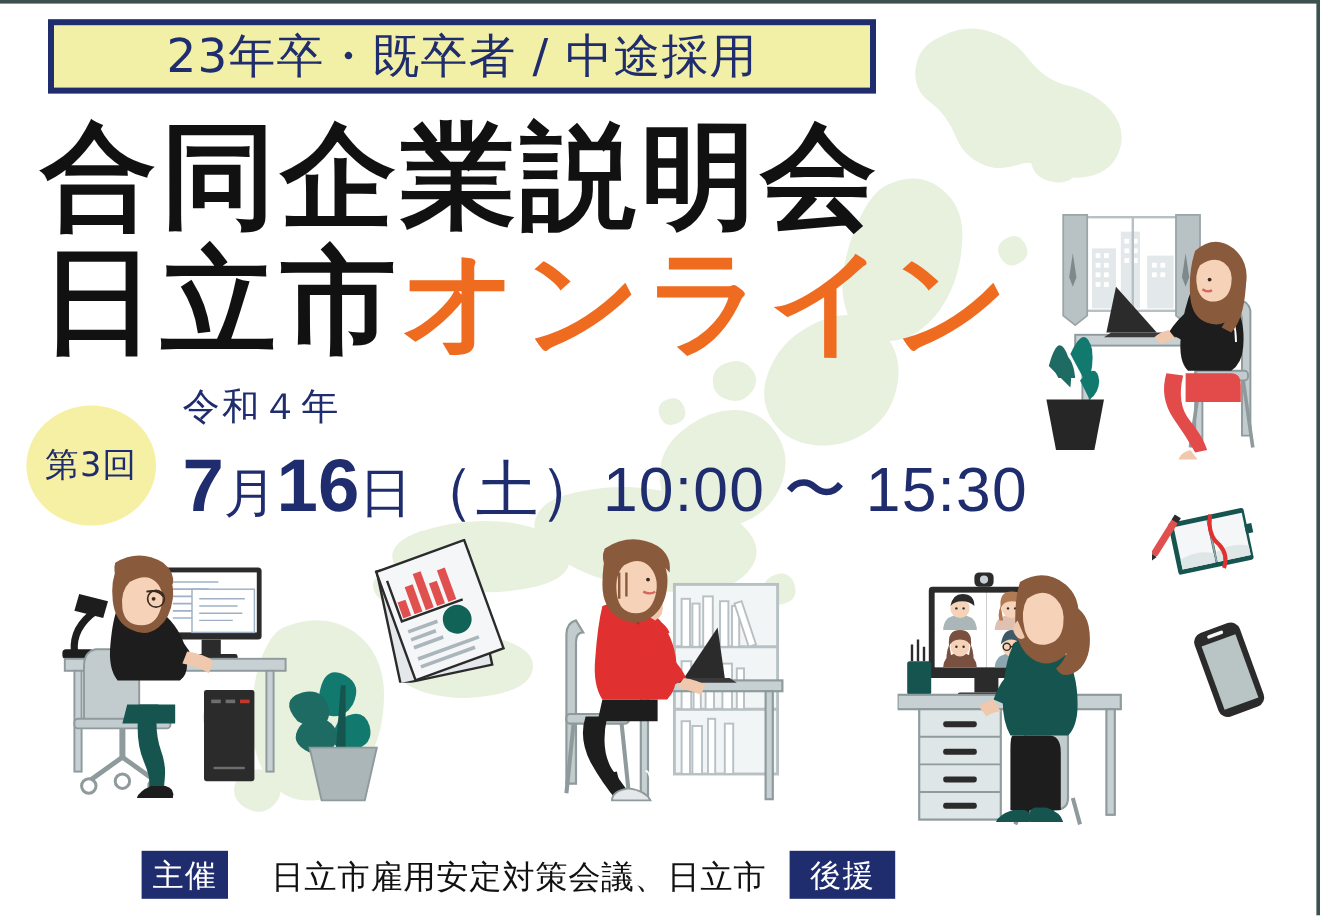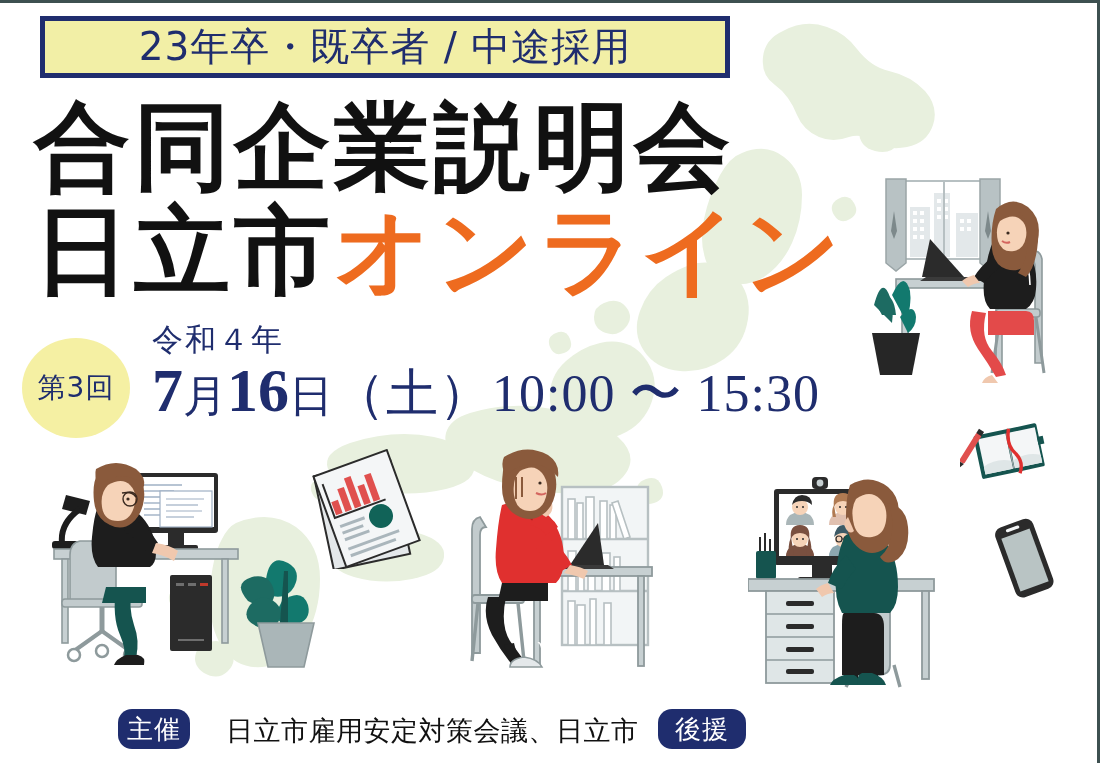--- a/index.html
+++ b/index.html
@@ -40,33 +40,32 @@
     display:flex;align-items:center;justify-content:center;
     font-size:28px;color:#1f2d6e;letter-spacing:1px;
     font-family:"DejaVu Sans","Liberation Sans",sans-serif;
   }
   .date-wrap{position:absolute;left:152px;top:322px;z-index:5;}
   .era{
     font-size:31px;color:#1f2d6e;letter-spacing:2px;line-height:34px;
     font-family:Liberation Mono, monospace;white-space:nowrap;
   }
   .date-main{
-    color:#1f2d6e;white-space:nowrap;line-height:62px;margin-top:0;
-    font-family:Liberation Serif, serif;
+    color:#1f2d6e;white-space:nowrap;line-height:62px;margin-top:16px;
+    font-family:Liberation Sans, sans-serif;
   }
   .d-big{font-size:62px;font-weight:bold;letter-spacing:0;}
   .d-mid{font-size:44px;letter-spacing:0;}
   .d-time{font-size:52px;letter-spacing:1px;}
   
   .footer{position:absolute;left:0;top:706px;width:1100px;height:46px;z-index:6;}
   .f-badge{
     position:absolute;top:0;height:40px;background:#1f2d6e;color:#fff;
     display:flex;align-items:center;justify-content:center;font-size:26px;letter-spacing:1px;
     font-family:"DejaVu Sans","Liberation Sans",sans-serif;
-    border-radius:14px;
   }
   .f-badge.b1{left:118px;width:72px;}
   .f-badge.b2{left:658px;width:88px;}
   .f-text{
     position:absolute;top:4px;color:#111;font-size:27px;letter-spacing:0.5px;white-space:nowrap;
     font-family:"DejaVu Sans","Liberation Sans",sans-serif;
     text-align:right;
   }
   .f-text.t1{left:226px;}
   .f-text.t2{left:770px;}

